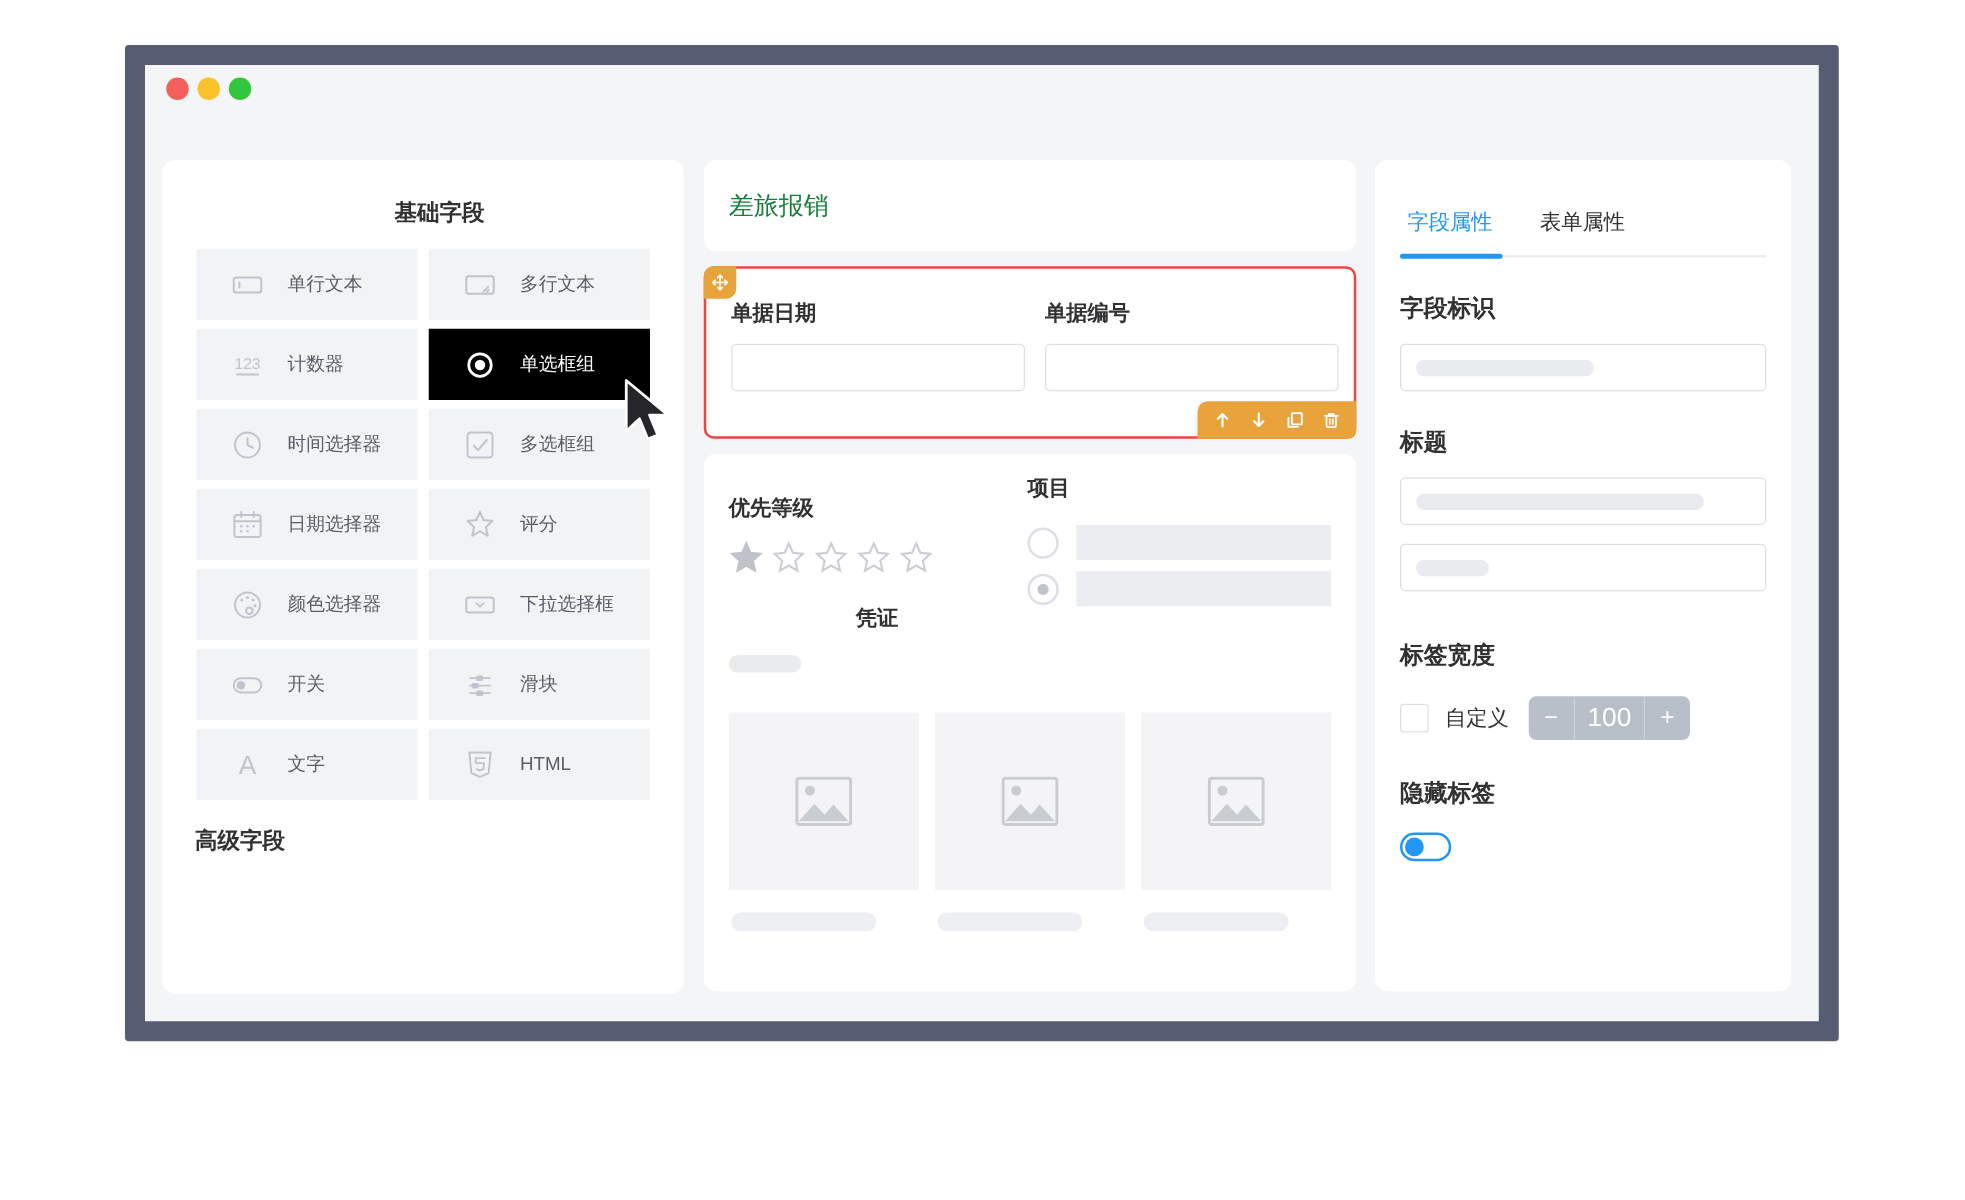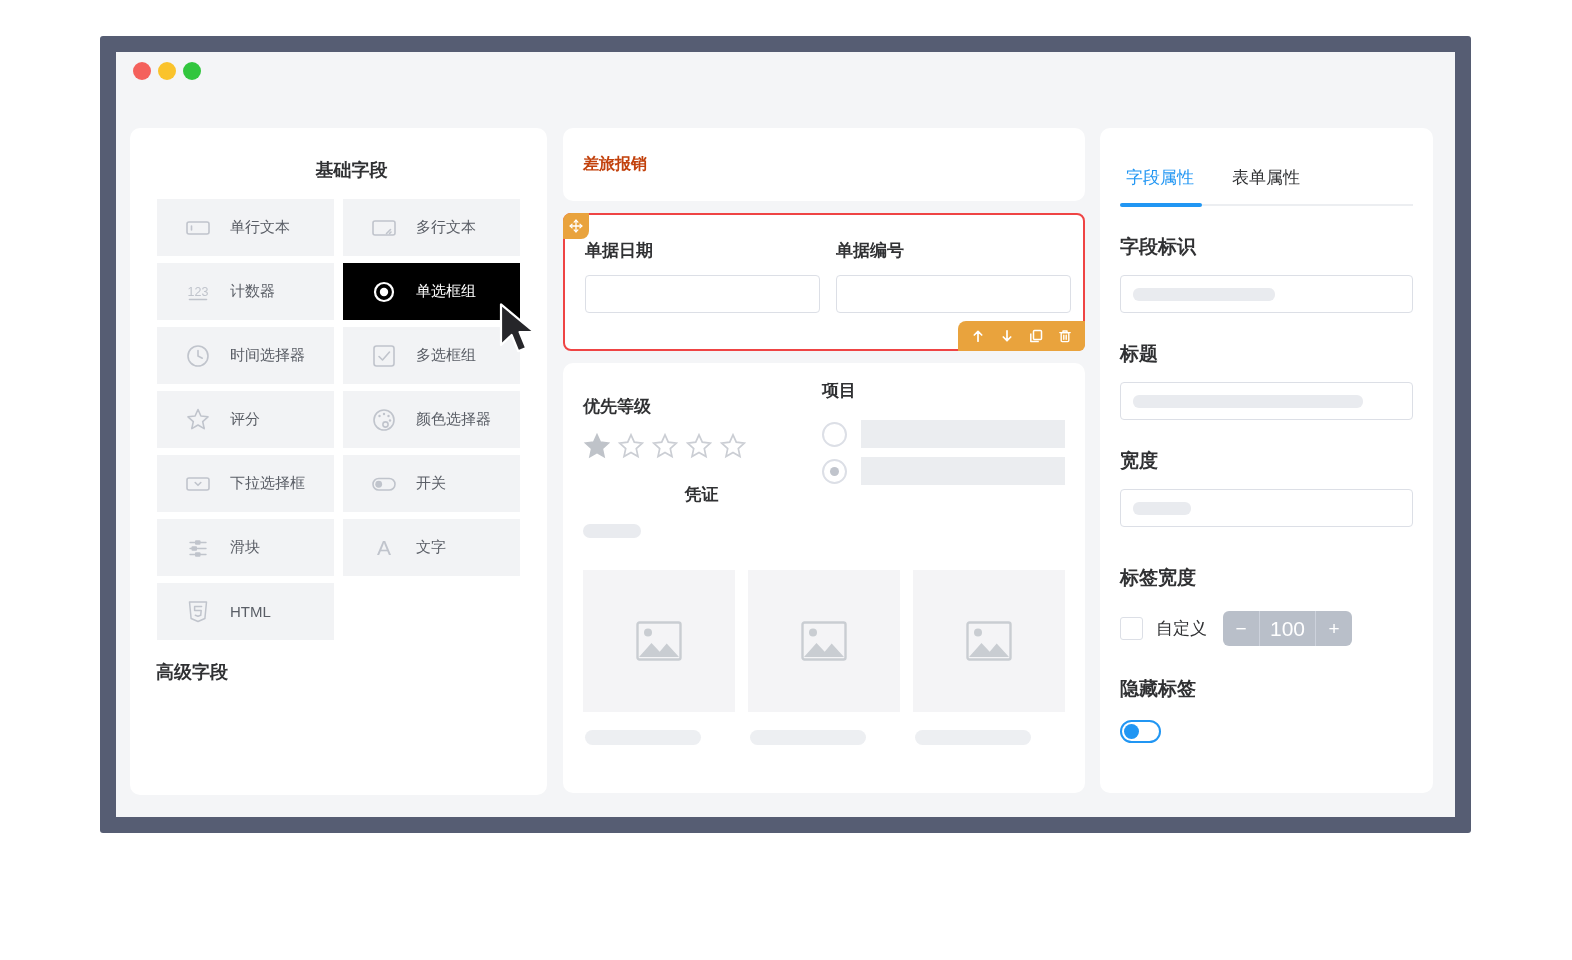--- a/index.html
+++ b/index.html
@@ -24,21 +24,21 @@
           font-size:15px; color:#5A5E66; cursor:pointer; }
   .item .fi { color:#C0C4CC; flex:0 0 auto; }
   .item.selected { background:#000000; color:#fff; }
   .item.selected .fi { color:#fff; }
   .adv-title { margin:20px 0 0 26px; font-size:18px; font-weight:bold; color:#303133; }
   .fgrid.adv { margin-top:14px; }
 
   
   .col-center { position:absolute; left:447px; top:76px; width:522px; }
   .title-card { background:#fff; border-radius:10px; height:73px; display:flex; align-items:center; padding-left:20px; }
-  .form-title { font-size:16px; font-weight:bold; color:#c2410c; }
+  .form-title { font-size:20px; font-weight:normal; color:#15803d; }
 
   .group-card { position:relative; margin-top:12px; height:138px; background:#fff;
                 border:2px solid #ef4444; border-radius:8px; }
   .drag-handle { position:absolute; left:-2px; top:-2px; width:26px; height:26px; background:#E9A33D;
                  border-radius:8px 0 8px 0; display:flex; align-items:center; justify-content:center; cursor:move; }
   .group-fields { display:flex; gap:16px; padding:24px 12px 0 20px; }
   .gcol { width:237px; }
   .flabel { font-size:17px; font-weight:bold; color:#303133; }
   .ginput { margin-top:13px; height:38px; border:1px solid #DCDFE6; border-radius:4px; background:#fff; width:100%; }
   .sel-toolbar { position:absolute; right:-2px; bottom:-2px; height:30px; background:#E9A33D;
@@ -151,20 +151,34 @@
         </div>
 
         <div class="item">
           <svg class="fi" width="30" height="30" viewBox="0 0 30 30" fill="none" stroke="currentColor" stroke-width="1.6" stroke-linecap="round" stroke-linejoin="round">
               <rect x="5" y="5" width="20" height="20" rx="2.5"></rect>
               <path d="M10 15.5l3.5 3.5L20.5 11"></path>
             </svg>
           <span>多选框组</span>
         </div>
 
+        <div class="item">
+          <svg class="fi" width="30" height="30" viewBox="0 0 30 30" fill="none" stroke="currentColor" stroke-width="1.6" stroke-linecap="round" stroke-linejoin="round">
+              <rect x="4.5" y="7" width="21" height="17.5" rx="2"></rect>
+              <path d="M10 4.5v4M20 4.5v4M4.5 12h21"></path>
+              <g fill="currentColor" stroke="none">
+                <circle cx="10" cy="16" r="1"></circle>
+                <circle cx="15" cy="16" r="1"></circle>
+                <circle cx="20" cy="16" r="1"></circle>
+                <circle cx="10" cy="20" r="1"></circle>
+                <circle cx="15" cy="20" r="1"></circle>
+              </g>
+            </svg>
+          <span>日期选择器</span>
+        </div>
 
         <div class="item">
           <svg class="fi" width="30" height="30" viewBox="0 0 30 30" fill="none" stroke="currentColor" stroke-width="1.6" stroke-linejoin="round">
               <path d="M15 4.5l2.9 6.5 7.1.8-5.3 4.8 1.5 7L15 20l-6.2 3.6 1.5-7L5 11.8l7.1-.8z"></path>
             </svg>
           <span>评分</span>
         </div>
 
         <div class="item">
           <svg class="fi" width="30" height="30" viewBox="0 0 30 30" fill="none" stroke="currentColor" stroke-width="1.6">
@@ -363,21 +377,20 @@
       <div class="prop-h">字段标识</div>
       <div class="prop-input">
           <span class="ppill pw1"></span>
         </div>
 
       <div class="prop-h">标题</div>
       <div class="prop-input">
           <span class="ppill pw2"></span>
         </div>
 
-      <div class="prop-h">宽度</div>
       <div class="prop-input">
           <span class="ppill pw3"></span>
         </div>
 
       <div class="prop-h lw">标签宽度</div>
       <div class="lw-row">
         <span class="checkbox"></span>
         <span class="cb-label">自定义</span>
         <div class="stepper">
           <span class="step-btn">−</span>

